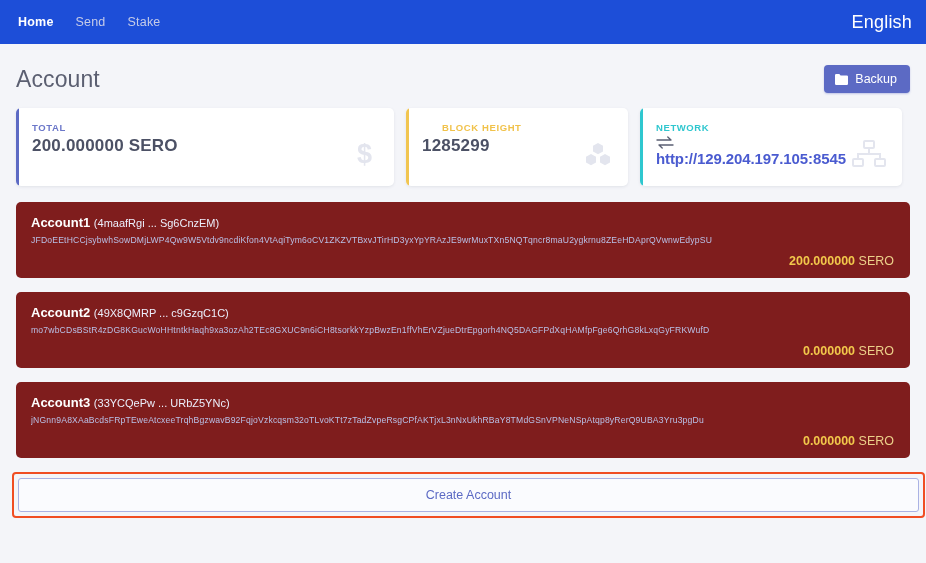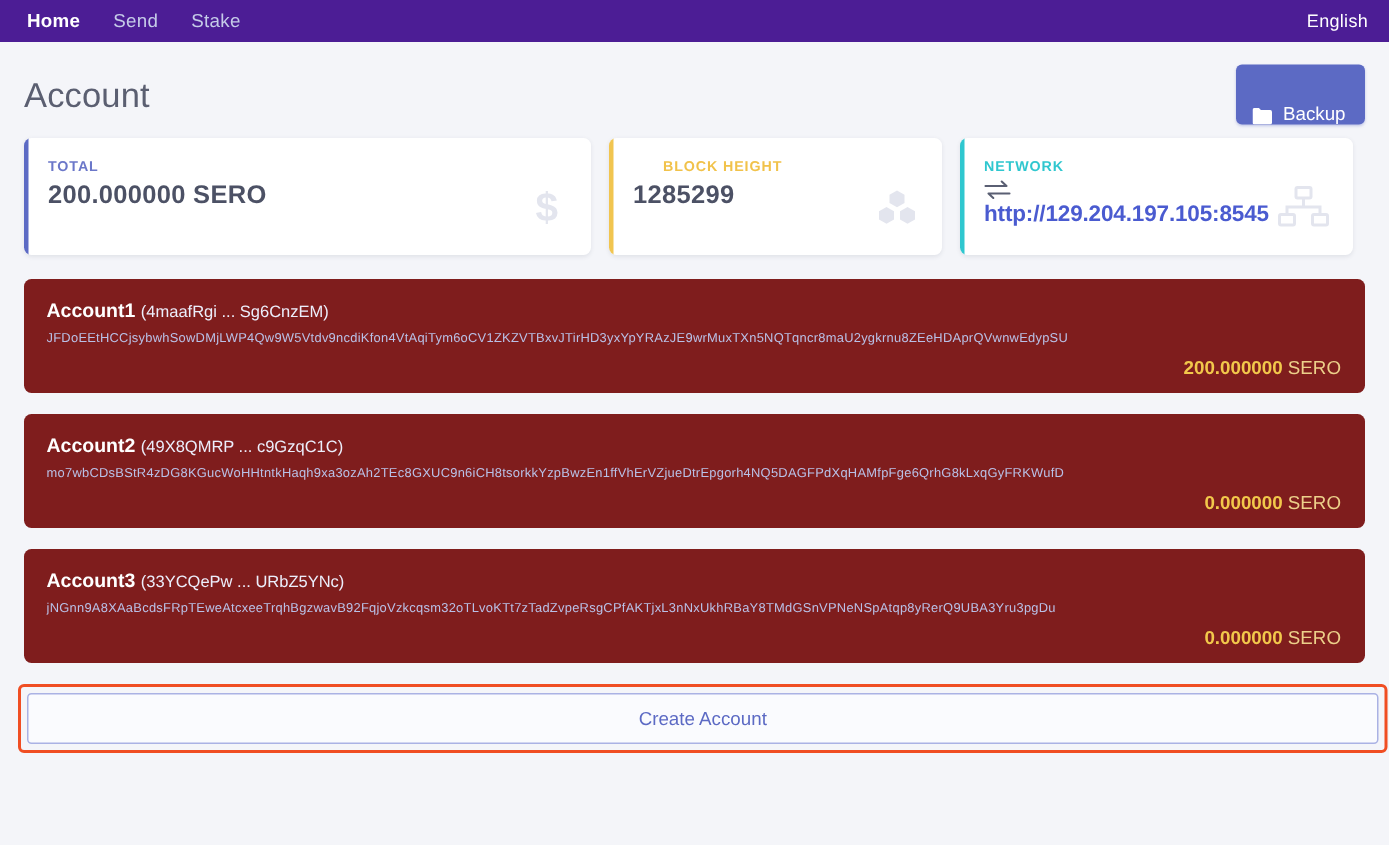--- a/index.html
+++ b/index.html
@@ -12,22 +12,22 @@
 
   body {
     font-family: "Liberation Sans", sans-serif;
     background: #f4f5f9;
     color: #3b3f4e;
     -webkit-font-smoothing: antialiased;
   }
 
   
   .navbar {
-    height: 28px;
-    background: #4c1d95;
+    height: 44px;
+    background: #1d4ed8;
     display: flex;
     align-items: center;
     padding: 0 14px;
     gap: 43px;
   }
   .nav-left {
     display: flex;
     align-items: center;
     gap: 22px;
     margin-left: 4px;
@@ -35,21 +35,21 @@
   .nav-item {
     font-size: 12.5px;
     color: #c5cbe8;
     letter-spacing: .2px;
     cursor: pointer;
     line-height: 1;
   }
   .nav-item.active { color: #ffffff; font-weight: 600; }
   .nav-right { margin-left: auto; }
   .nav-lang {
-    font-size: 12px;
+    font-size: 18px;
     color: #ffffff;
     cursor: pointer;
     letter-spacing: .2px;
   }
 
   
   .page-head {
     display: flex;
     align-items: center;
     padding: 20px 16px 8px 16px;
@@ -60,26 +60,26 @@
     font-weight: 400;
     color: #5b5f71;
     letter-spacing: .1px;
   }
   .backup-btn {
     margin-left: auto;
     background: #5c6ac4;
     color: #fff;
     border: none;
     border-radius: 4px;
-    height: 40px;
+    height: 28px;
     padding: 0 13px 0 11px;
     font-size: 12.5px;
     font-family: "Liberation Sans", sans-serif;
     display: flex;
-    align-items: flex-end;
+    align-items: center;
     gap: 7px;
     cursor: pointer;
     box-shadow: 0 1px 2px rgba(92,106,196,.35);
   }
   .backup-btn svg { display: block; }
 
   
   .stats {
     display: flex;
     gap: 12px;

